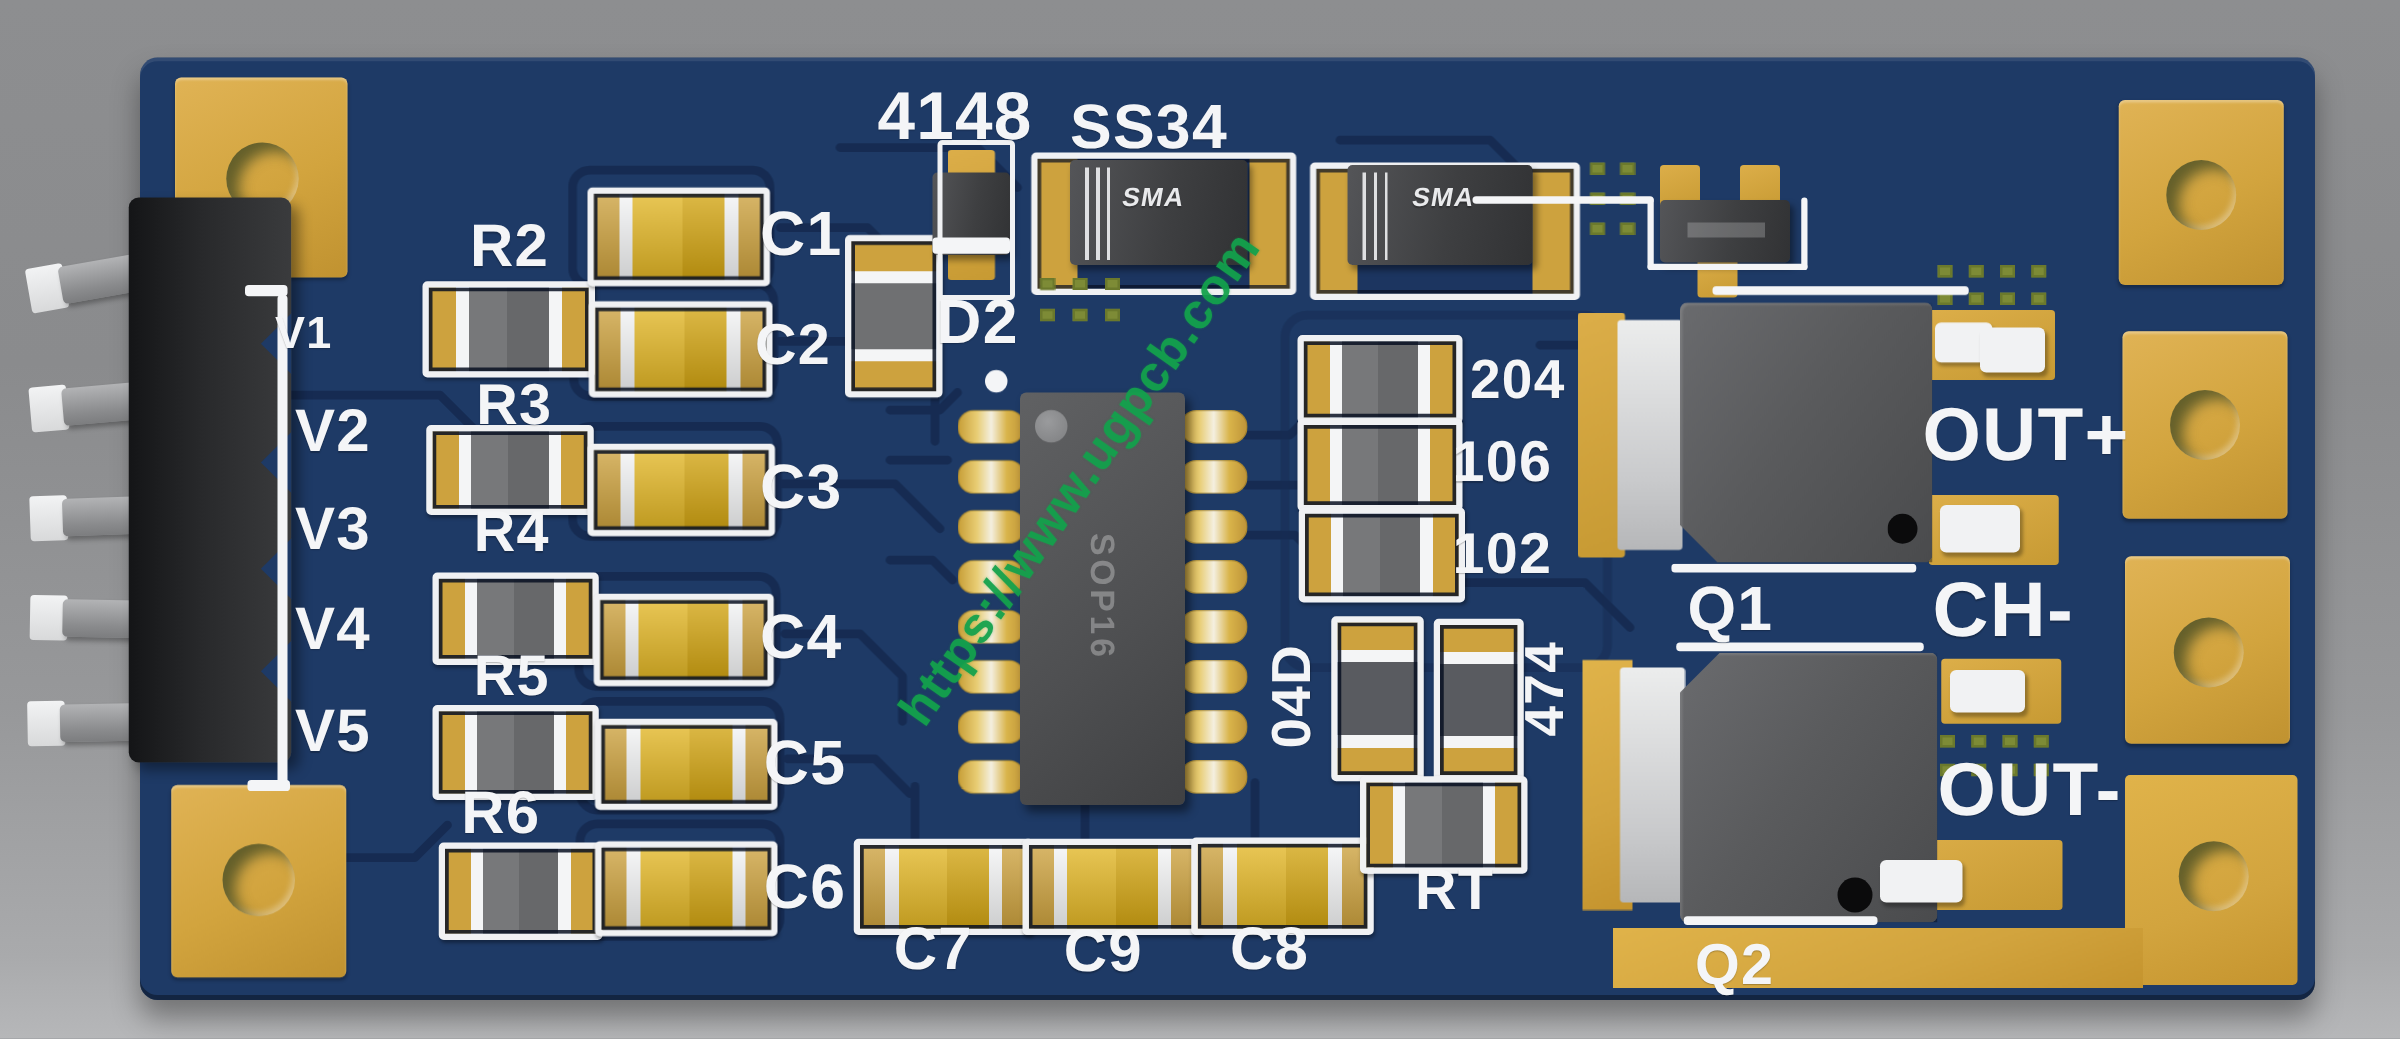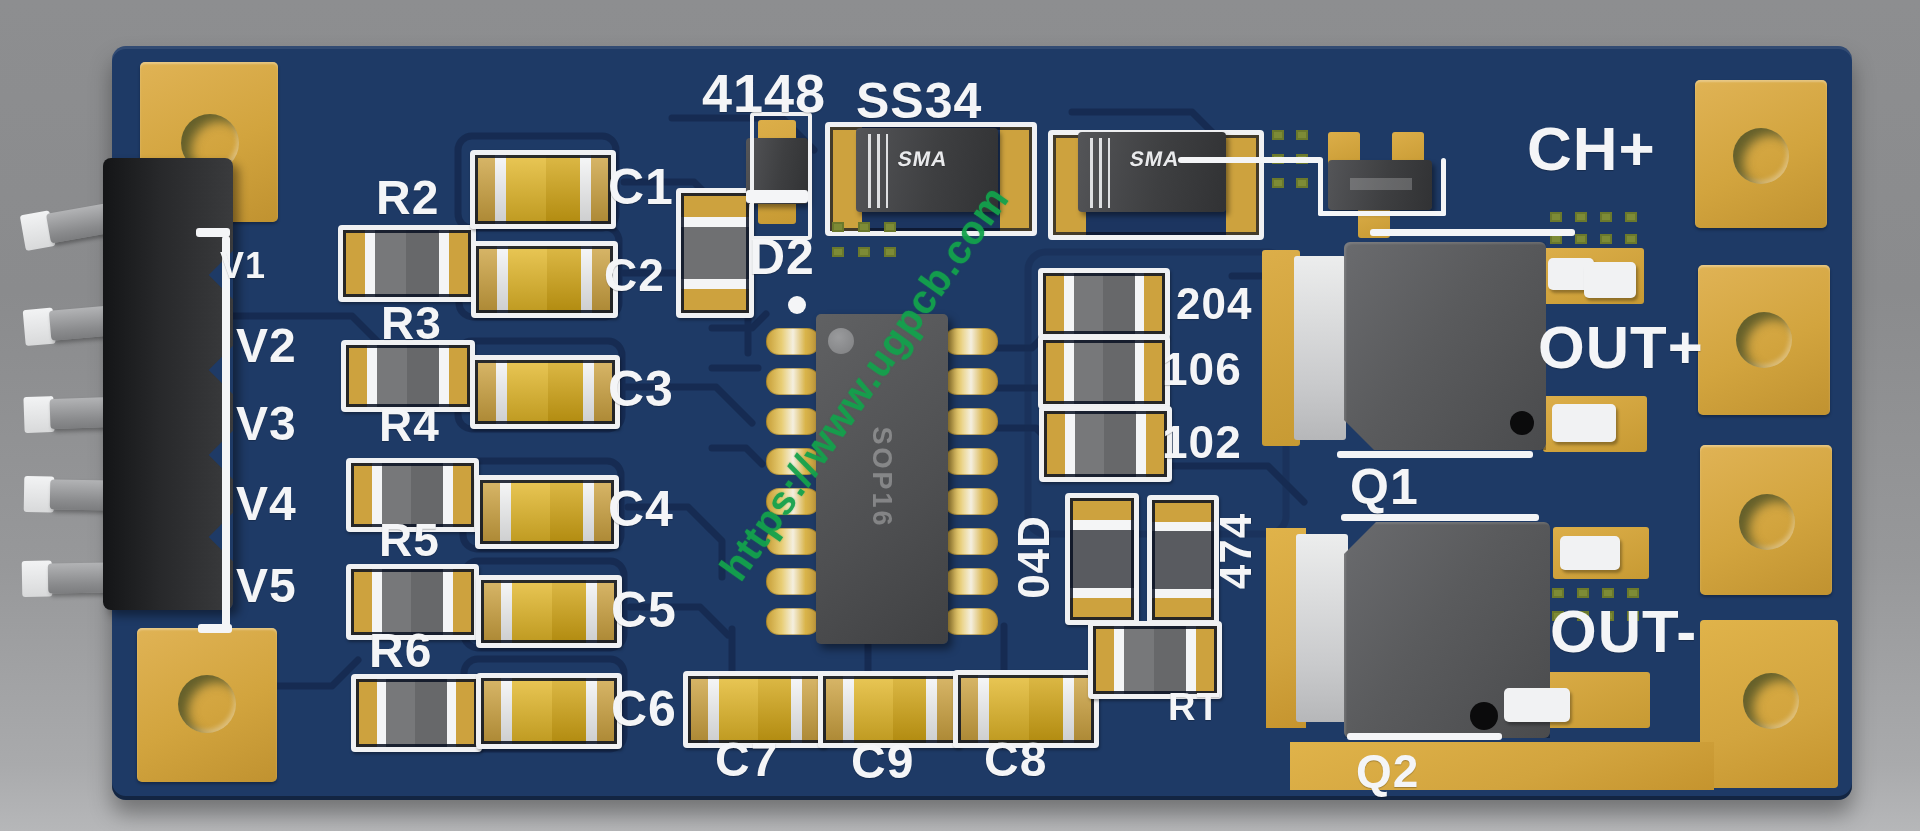--- a/index.html
+++ b/index.html
@@ -283,22 +283,22 @@
   <div class="vias" style="left:1625px;top:234px"></div>
   <div class="vias" style="left:1552px;top:588px"></div>
   <div class="vias" style="left:1577px;top:588px"></div>
   <div class="vias" style="left:1602px;top:588px"></div>
   <div class="vias" style="left:1627px;top:588px"></div>
   <div class="vias" style="left:1552px;top:611px"></div>
   <div class="vias" style="left:1577px;top:611px"></div>
   <div class="vias" style="left:1602px;top:611px"></div>
   <div class="vias" style="left:1627px;top:611px"></div>
 
-  <div class="lbl" style="left:1527px;top:118px;font-size:62px">CH+</div>
   <div class="lbl" style="left:1538px;top:318px;font-size:60px">OUT+</div>
+  <div class="lbl" style="left:1546px;top:458px;font-size:62px">CH-</div>
   <div class="lbl" style="left:1550px;top:602px;font-size:60px">OUT-</div>
 
   <div class="lbl" style="left:220px;top:248px;font-size:36px">V1</div>
   <div class="lbl" style="left:236px;top:322px;font-size:48px">V2</div>
   <div class="lbl" style="left:236px;top:400px;font-size:48px">V3</div>
   <div class="lbl" style="left:236px;top:480px;font-size:48px">V4</div>
   <div class="lbl" style="left:236px;top:562px;font-size:48px">V5</div>
 
   <div class="lbl" style="left:376px;top:174px;font-size:48px">R2</div>
   <div class="lbl" style="left:381px;top:300px;font-size:46px">R3</div>
@@ -315,21 +315,21 @@
   <div class="lbl" style="left:715px;top:736px;font-size:48px">C7</div>
   <div class="lbl" style="left:851px;top:738px;font-size:48px">C9</div>
   <div class="lbl" style="left:984px;top:736px;font-size:48px">C8</div>
 
   <div class="lbl" style="left:1176px;top:282px;font-size:44px">204</div>
   <div class="lbl" style="left:1162px;top:346px;font-size:46px">106</div>
   <div class="lbl" style="left:1162px;top:419px;font-size:46px">102</div>
 
   <div class="lbl rot-ccw" style="left:979px;top:535px;width:110px;font-size:44px">04D</div>
   <div class="lbl rot-ccw" style="left:1181px;top:529px;width:110px;font-size:44px">474</div>
-  <div class="lbl" style="left:1168px;top:688px;font-size:38px">RT</div>
+  <div class="lbl" style="left:1132px;top:688px;font-size:46px">RT</div>
 
   <div class="lbl" style="left:702px;top:66px;font-size:54px">4148</div>
   <div class="lbl" style="left:856px;top:76px;font-size:50px">SS34</div>
   <div class="lbl" style="left:749px;top:232px;font-size:50px">D2</div>
   <div class="lbl" style="left:1350px;top:462px;font-size:50px">Q1</div>
   <div class="lbl" style="left:1356px;top:748px;font-size:46px">Q2</div>
 
 </div>
 
 </body></html>

